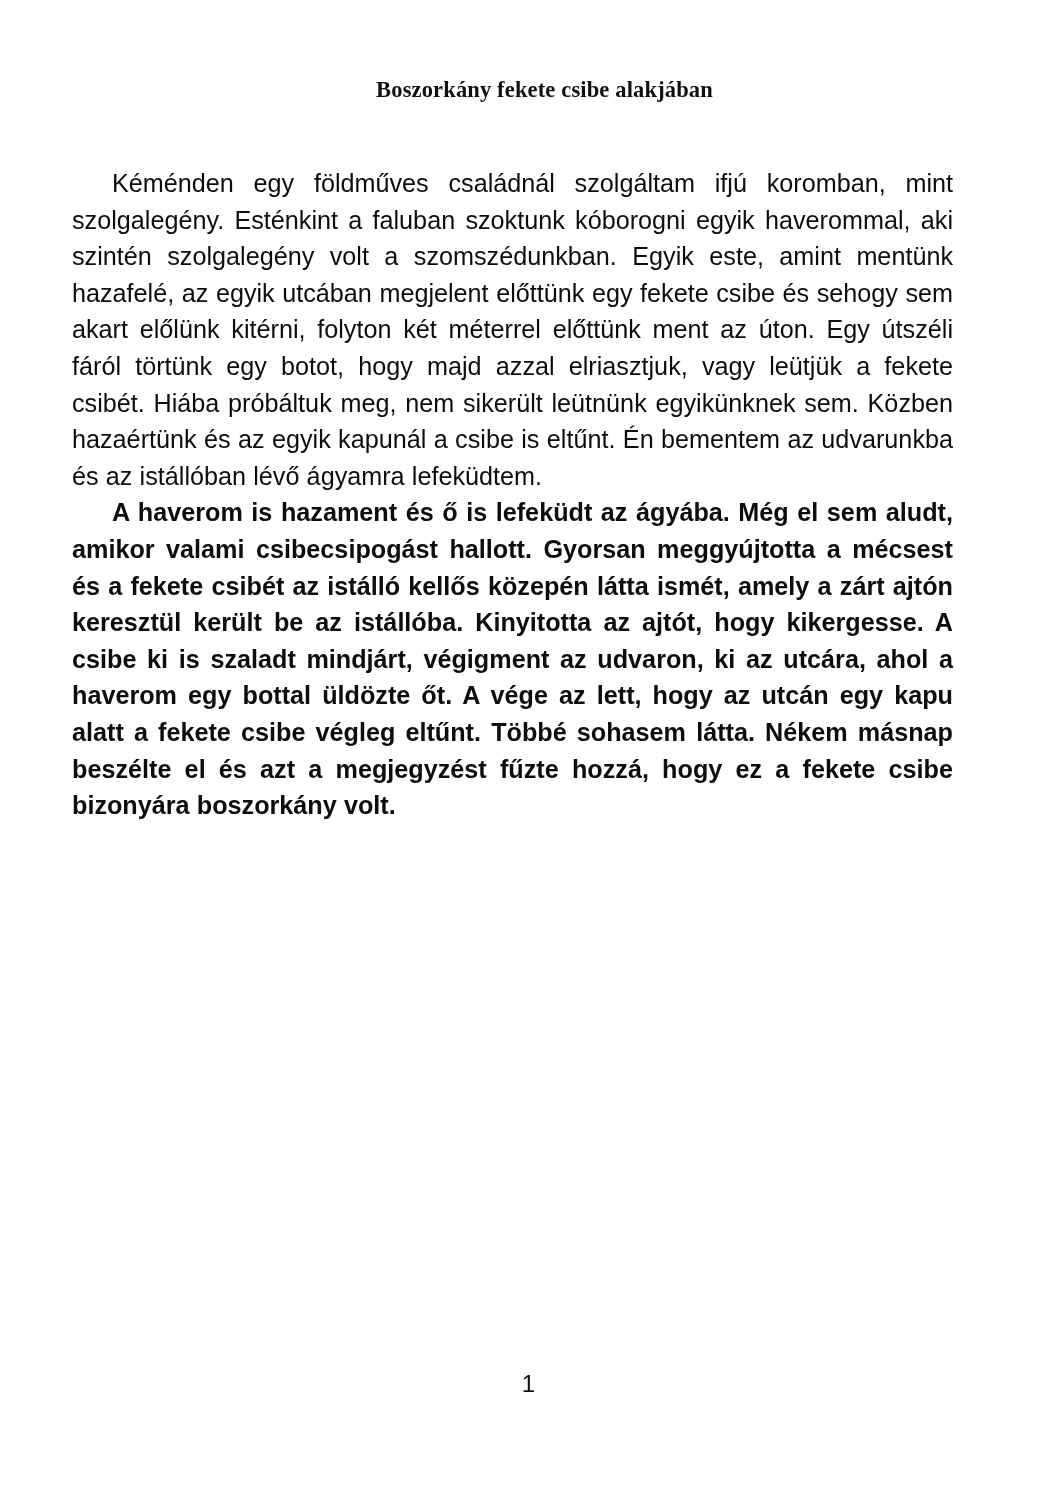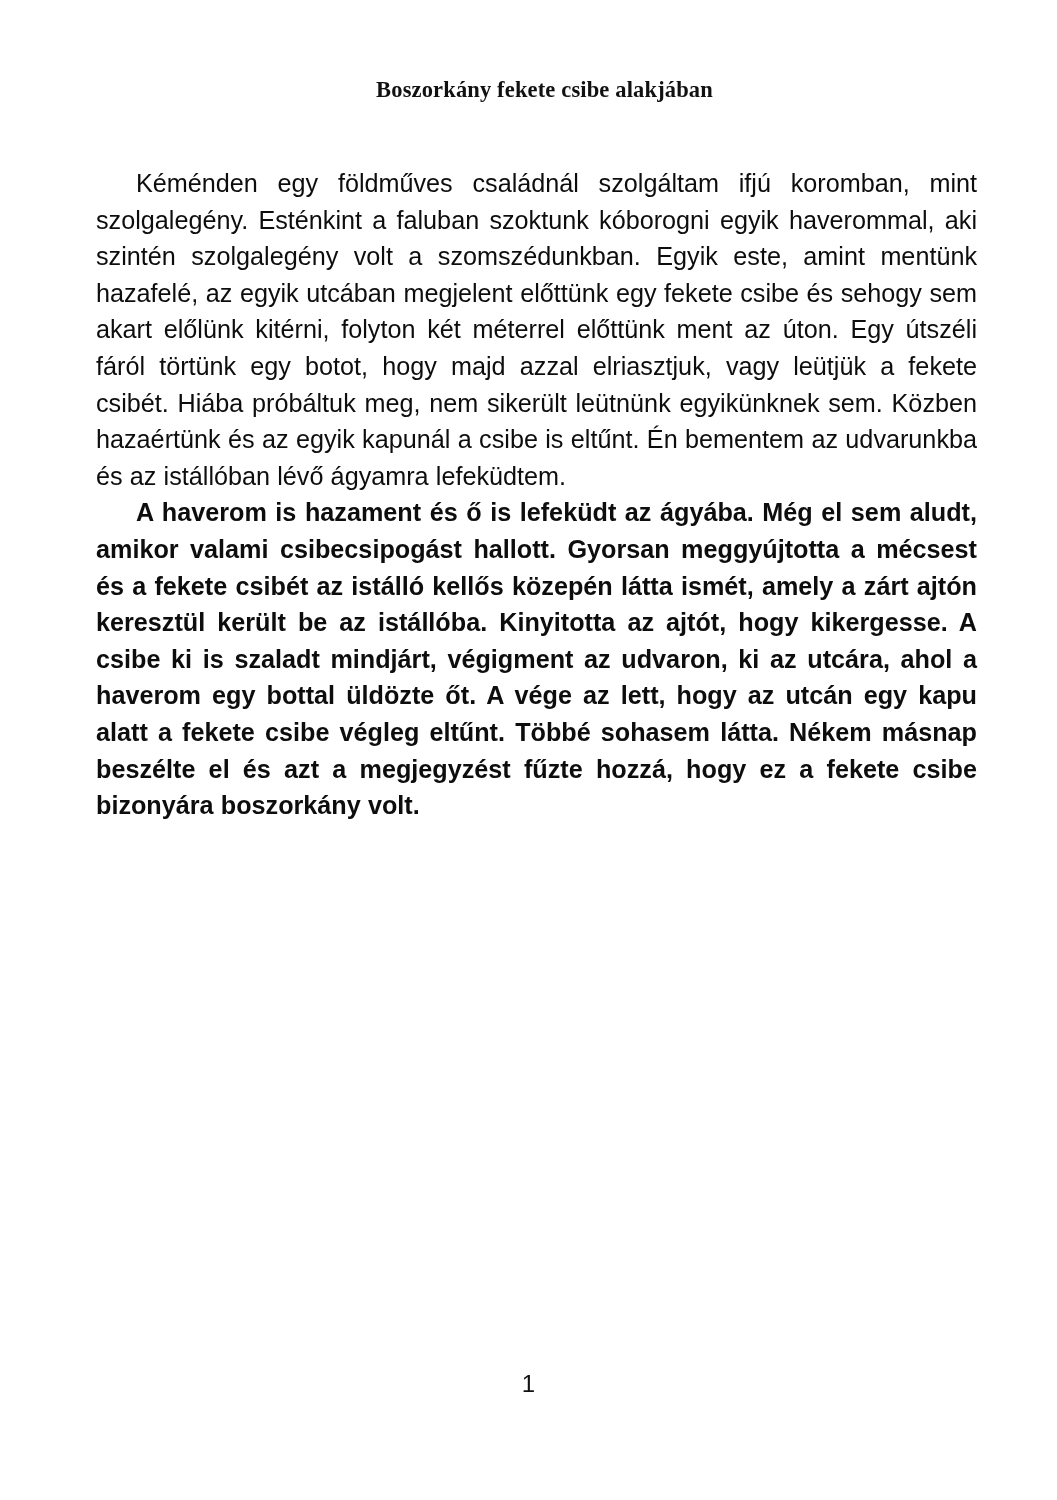--- a/index.html
+++ b/index.html
@@ -35,21 +35,21 @@
     font-weight: bold;
     line-height: 30px;
     letter-spacing: 0.15px;
     color: #111111;
     font-family: Liberation Serif, serif;
   }
 
   
   .body-block {
     position: absolute;
-    left: 96px;
+    left: 72px;
     top: 165px;
     width: 881px;
   }
 
   .para {
     margin: 0;
     text-align: justify;
     text-justify: inter-word;
     font-size: 25.2px;
     line-height: 36.6px;

